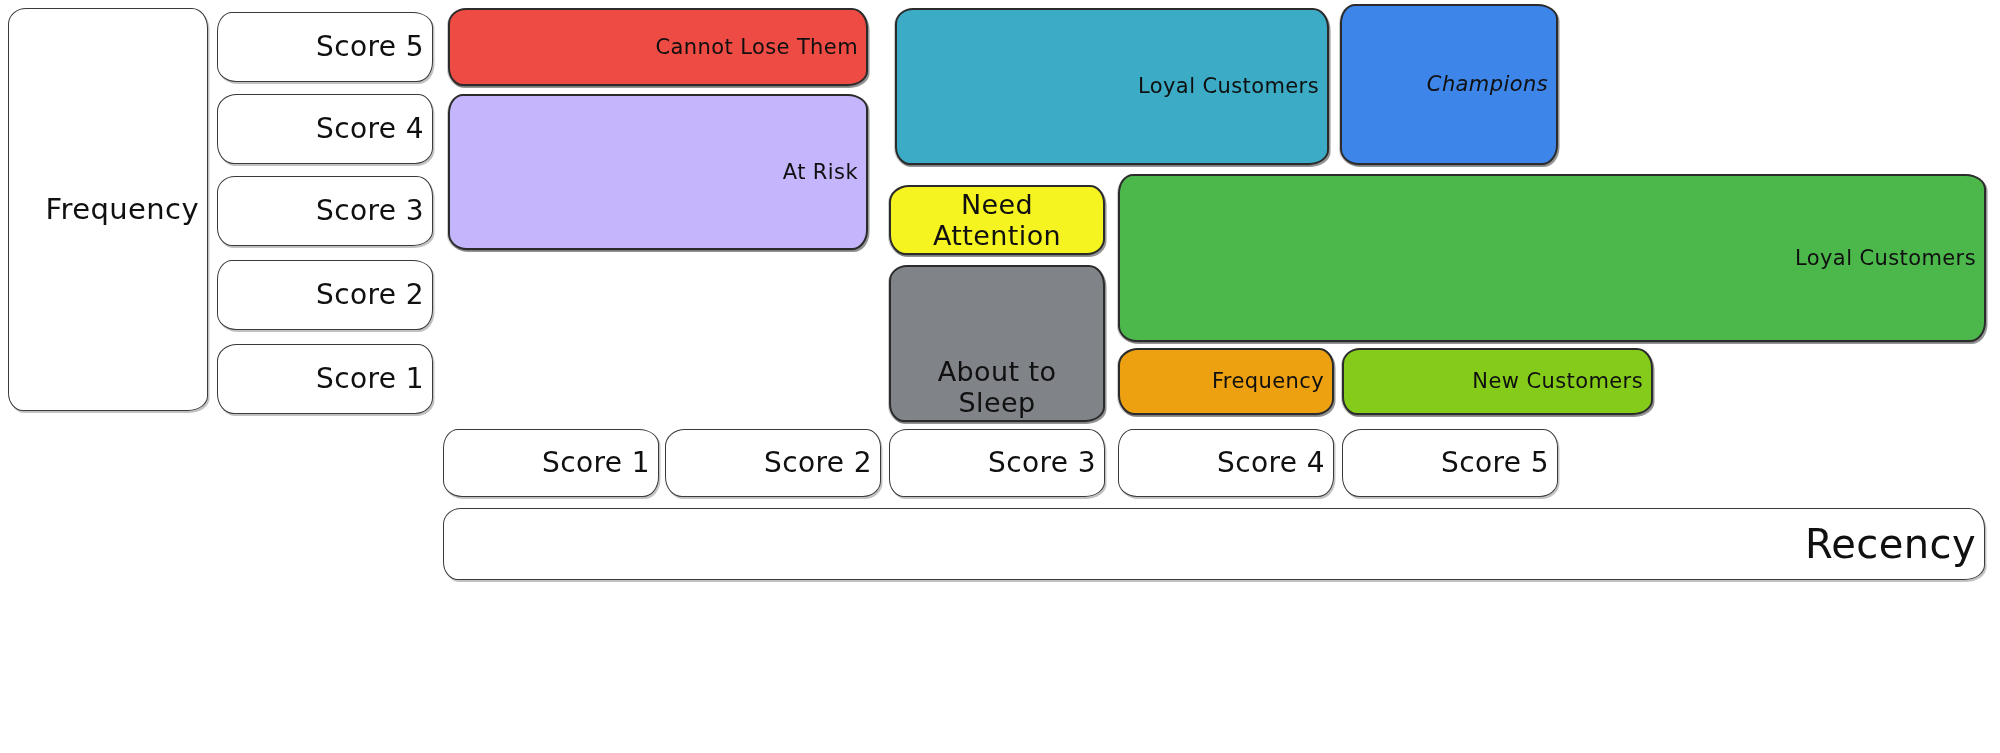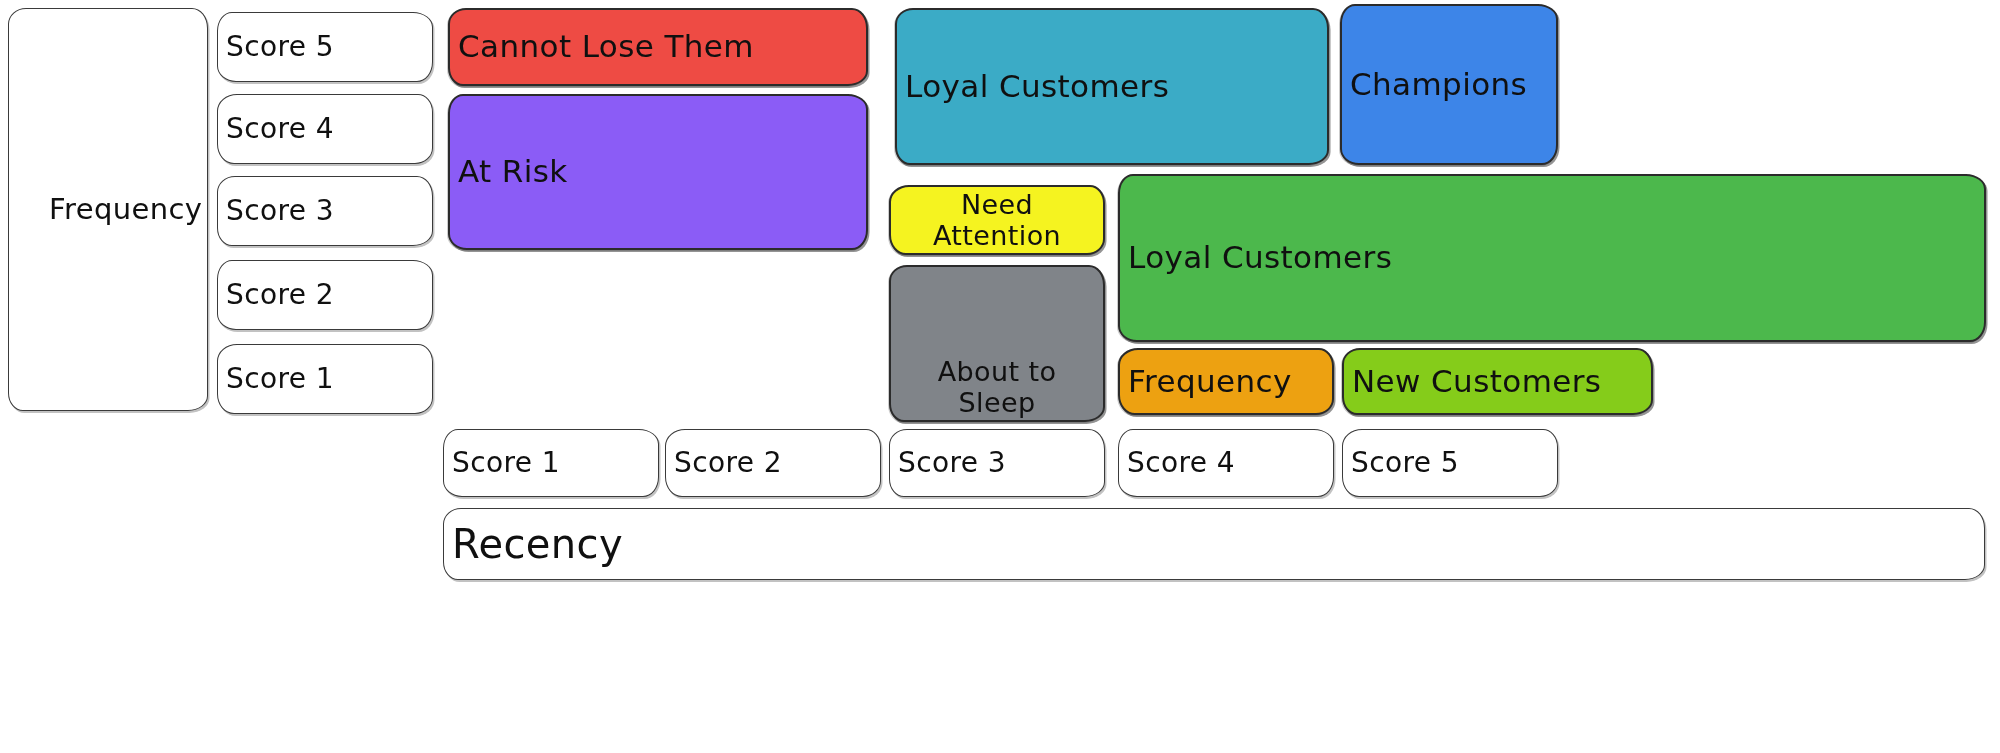--- a/index.html
+++ b/index.html
@@ -18,21 +18,21 @@
     background: #ffffff;
     overflow: hidden;
   }
 
   
   .box {
     position: absolute;
     box-sizing: border-box;
     display: flex;
     align-items: center;
-    justify-content: flex-start;
+    justify-content: flex-end;
     text-align: center;
     border-radius: 14px;
     border: 2px solid #2b2b2b;
     box-shadow: 1.5px 2px 0 rgba(60,60,60,0.55),
                 -1px 1px 0 rgba(90,90,90,0.30);
     color: #101010;
     font-family: "DejaVu Sans", sans-serif;
     font-weight: 400;
     letter-spacing: 0.4px;
     line-height: 1.15;
@@ -43,21 +43,21 @@
   
   .plain {
     background: #ffffff;
     border: 1.6px solid #3a3a3a;
     border-radius: 16px;
     box-shadow: 1.5px 2px 0 rgba(120,120,120,0.45);
   }
 
   .axis-label    { font-size: 29px; }
   .score-label   { font-size: 28px; }
-  .seg-label     { font-size: 31px; }
+  .seg-label     { font-size: 21px; }
   .seg-label.sm  { font-size: 27px; margin-top: 7px; }
   .recency-label { font-size: 40px; }
 
   
   .sketch-a { border-radius: 18px 16px 20px 15px / 16px 20px 15px 18px; }
   .sketch-b { border-radius: 15px 20px 16px 19px / 19px 15px 20px 16px; }
   .sketch-c { border-radius: 20px 15px 18px 17px / 17px 18px 16px 20px; }
   .txt-bottom { align-items: flex-end;  }
 </style>
 </head>
@@ -82,30 +82,30 @@
     <span>Score 2</span>
   </div>
   <div class="box plain score-label sketch-c" style="left:217px; top:344px; width:216px; height:70px;">
     <span>Score 1</span>
   </div>
 
   <div class="box seg-label sketch-a" style="left:448px; top:8px; width:420px; height:78px; background:#ee4b44;">
     <span>Cannot Lose Them</span>
   </div>
 
-  <div class="box seg-label sketch-b" style="left:448px; top:94px; width:420px; height:156px; background:#8b5cf6;">
+  <div class="box seg-label sketch-b" style="left:448px; top:94px; width:420px; height:156px; background:#c4b5fd;">
     <span>At Risk</span>
   </div>
 
 
   <div class="box seg-label sketch-a" style="left:895px; top:8px; width:434px; height:157px; background:#3babc6;">
     <span>Loyal Customers</span>
   </div>
 
-  <div class="box seg-label sketch-b" style="left:1340px; top:4px; width:218px; height:161px; background:#3d85e8;">
+  <div class="box seg-label sketch-b" style="left:1340px; top:4px; width:218px; height:161px; background:#3d85e8;font-style:italic;">
     <span>Champions</span>
   </div>
 
   <div class="box seg-label sm sketch-c" style="left:889px; top:178px; width:216px; height:70px; background:#f5f320;">
     <span>Need Attention</span>
   </div>
 
   <div class="box seg-label sm sketch-a txt-bottom" style="left:889px; top:258px; width:216px; height:157px; background:#808489;">
     <span>About to Sleep</span>
   </div>

